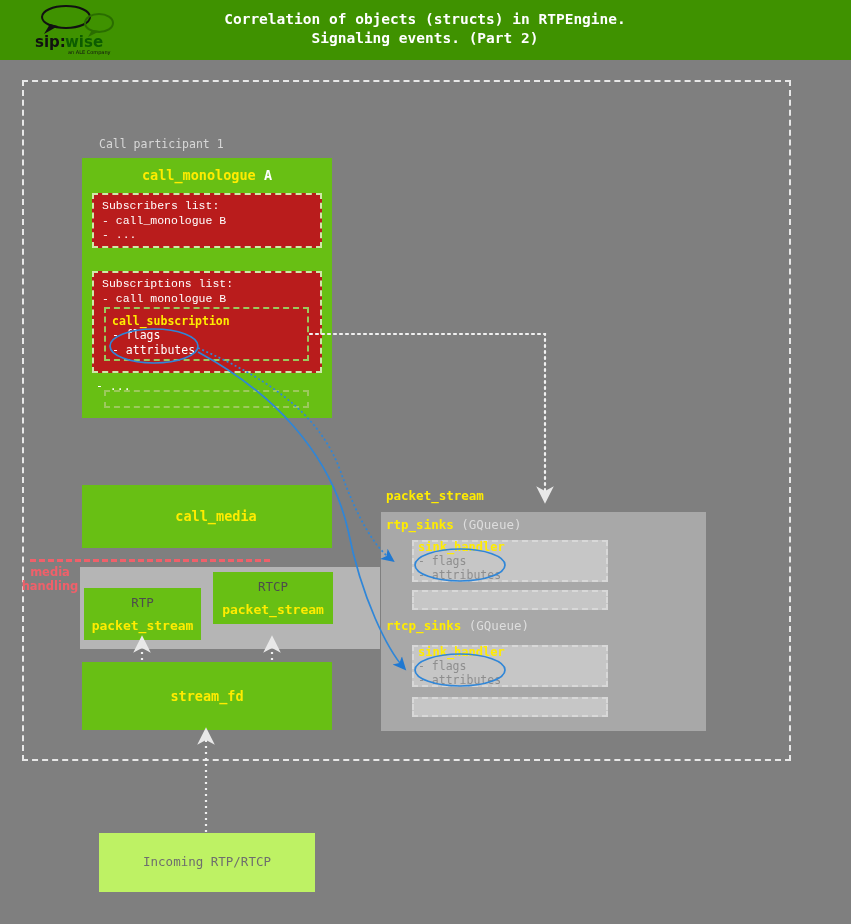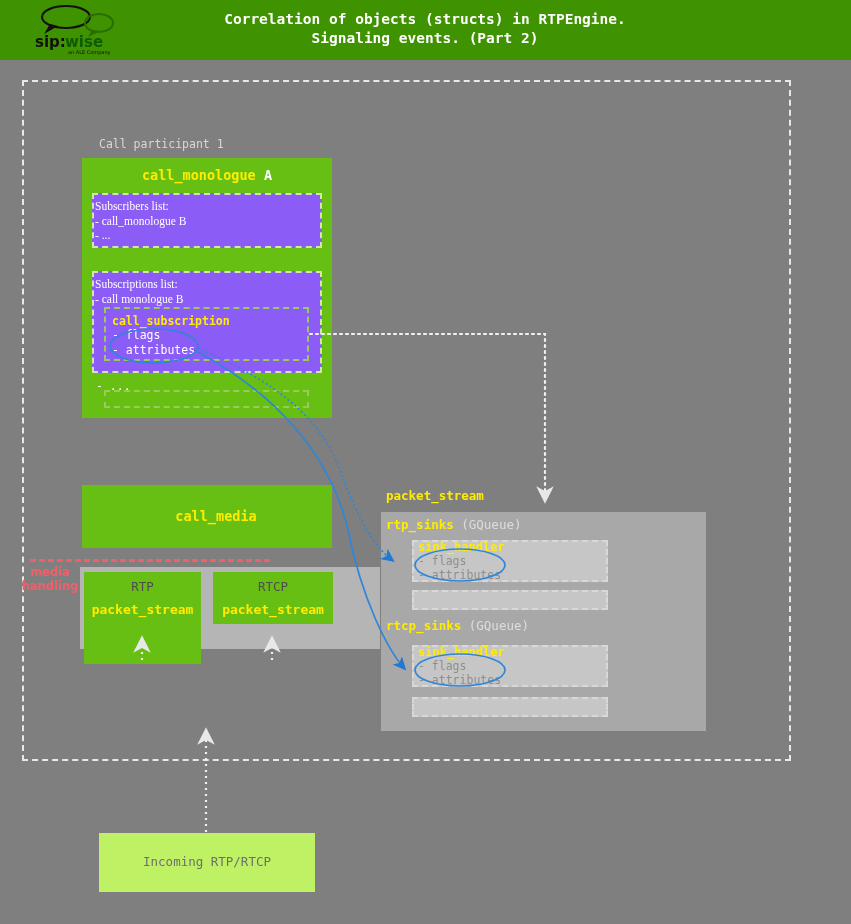--- a/index.html
+++ b/index.html
@@ -51,25 +51,25 @@
     text-align:center;white-space:nowrap;
   }
   .box-title .plain{color:#ffffff;font-weight:bold;}
 
   
   #call-monologue{left:82px;top:158px;width:250px;height:260px;}
   #call-monologue .box-title{position:absolute;left:0;top:9px;width:250px;}
 
   
   .inner-panel{
-    position:absolute;background:#8b5cf6;
+    position:absolute;background:#b91c1c;
     border:2px dashed #cfe8a8;box-sizing:border-box;
     color:#ffffff;font-size:11.5px;line-height:14.5px;
-    font-family:Liberation Serif, serif;
-    padding:4px 1px;white-space:pre;
+    font-family:Liberation Mono, monospace;
+    padding:4px 8px;white-space:pre;
   }
   #subscribers-panel{left:92px;top:193px;width:230px;height:55px;}
   #subscriptions-panel{left:92px;top:271px;width:230px;height:102px;}
 
   .panel-line{display:block;}
   .sub-dashed{
     position:absolute;border:2px dashed #9cc95c;box-sizing:border-box;
     background:transparent;
   }
   #call-subscription-box{left:104px;top:307px;width:205px;height:54px;}
@@ -85,21 +85,21 @@
 
   
   #call-media{left:82px;top:485px;width:250px;height:63px;}
   #call-media .box-title{position:absolute;left:0;top:23px;width:268px;}
 
   
   #media-band{
     position:absolute;left:80px;top:567px;width:300px;height:82px;
     background:#b5b5b5;
   }
-  #rtp-box{left:84px;top:572px;width:117px;height:92px;}
+  #rtp-box{left:84px;top:588px;width:117px;height:52px;}
   #rtcp-box{left:213px;top:572px;width:120px;height:52px;}
   .proto-label{
     position:absolute;width:100%;left:0;top:7px;text-align:center;
     color:#4d4d4d;font-size:12.5px;
     font-family:"DejaVu Sans Mono", monospace;
   }
   .proto-struct{
     position:absolute;width:100%;left:0;top:30px;text-align:center;
     color:#ffec00;font-weight:bold;font-size:13px;
     font-family:"DejaVu Sans Mono", monospace;
@@ -217,20 +217,23 @@
   <div id="media-band"></div>
   <div class="green-box" id="rtp-box">
     <div class="proto-label">RTP</div>
     <div class="proto-struct">packet_stream</div>
   </div>
   <div class="green-box" id="rtcp-box">
     <div class="proto-label">RTCP</div>
     <div class="proto-struct">packet_stream</div>
   </div>
 
+  <div class="green-box" id="stream-fd">
+    <div class="box-title">stream_fd</div>
+  </div>
 
   <div id="packet-stream-label">packet_stream</div>
   <div id="packet-stream-panel"></div>
 
   <div class="queue-label" style="left:386px;top:517px;"><span>rtp_sinks</span> <span class="type">(GQueue)</span></div>
   <div class="handler-box" style="left:412px;top:540px;width:196px;height:42px;"></div>
   <div class="handler-title" style="left:418px;top:540px;">sink_handler</div>
   <div class="handler-line" style="left:418px;top:554px;">- flags</div>
   <div class="handler-line" style="left:418px;top:568px;">- attributes</div>
   <div class="handler-box" style="left:412px;top:590px;width:196px;height:20px;"></div>

